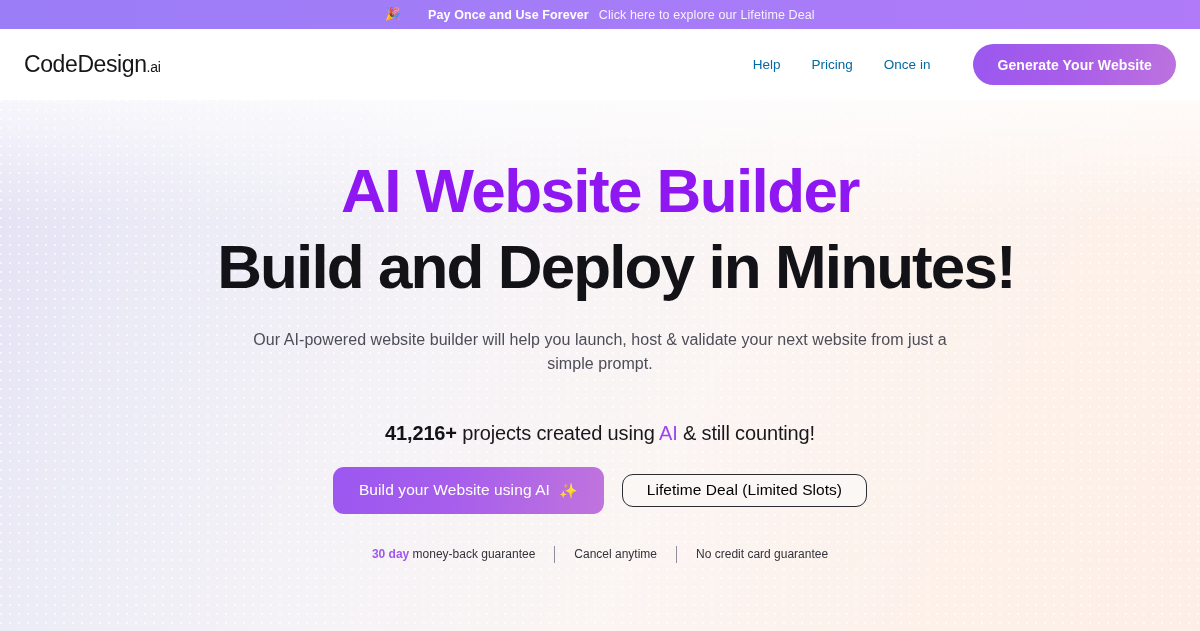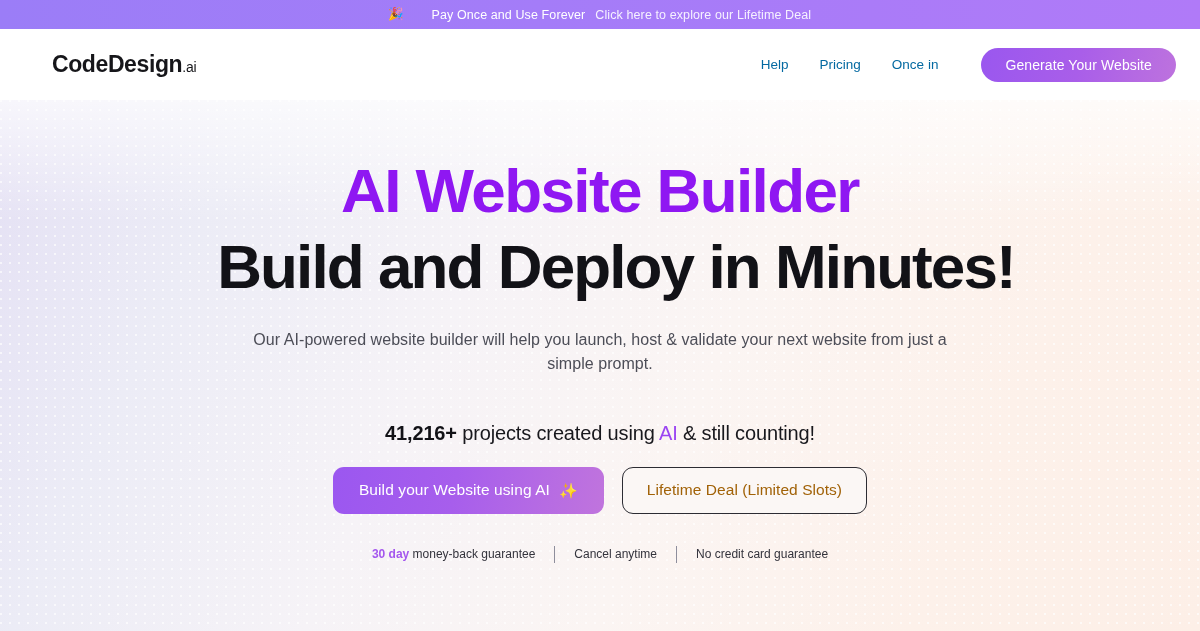--- a/index.html
+++ b/index.html
@@ -36,21 +36,21 @@
     letter-spacing: 0.1px;
     cursor: pointer;
     z-index: 5;
   }
   .promo-emoji {
     font-size: 12.5px;
     line-height: 1;
     display: inline-block;
   }
   .promo-bold {
-    font-weight: 400;
+    font-weight: 700;
     color: #ffffff;
     padding-left: 20px;
   }
   .promo-link {
     color: #f6f1ff;
     font-weight: 400;
     text-decoration: none;
     margin-left: 3px;
   }
 
@@ -67,52 +67,53 @@
   }
   .logo {
     display: flex;
     align-items: baseline;
     font-size: 23px;
     color: #16161a;
     letter-spacing: -0.4px;
     cursor: pointer;
     user-select: none;
   }
-  .logo-main { font-weight: 700; margin-left: 28px; }
+  .logo-main { font-weight: 400; }
   .logo-suffix { font-weight: 400; font-size: 14px; letter-spacing: -0.2px; }
 
   .nav {
     margin-left: auto;
     display: flex;
     align-items: center;
     gap: 31px;
   }
   .nav-link {
     font-size: 13.5px;
     color: #0369a1;
     text-decoration: none;
     cursor: pointer;
     white-space: nowrap;
   }
   .nav-cta {
     margin-left: 12px;
     display: inline-flex;
     align-items: center;
     justify-content: center;
-    height: 34px;
+    height: 41px;
     padding: 0 24px;
     border: none;
     border-radius: 23px;
     background: linear-gradient(100deg, #9a57ef 0%, #a95ee9 50%, #bd72de 100%);
     color: #ffffff;
     font-family: "Liberation Sans", sans-serif;
     font-size: 14px;
     letter-spacing: 0.1px;
     cursor: pointer;
     white-space: nowrap;
+    font-weight: bold;
   }
 
   
   .hero {
     position: relative;
     height: 531px;
     background:
       linear-gradient(115deg,
         #e4e0f4 0%,
         #ececf6 18%,
@@ -203,26 +204,26 @@
     font-size: 15.5px;
     letter-spacing: 0.1px;
     cursor: pointer;
     white-space: nowrap;
   }
   .sparkle-emoji { font-size: 15px; line-height: 1; }
   .btn-secondary {
     display: inline-flex;
     align-items: center;
     justify-content: center;
-    height: 47px;
+    height: 33px;
     padding: 0 24px;
     border: 1px solid #2c2c33;
     border-radius: 11px;
     background: #fbf7f5;
-    color: #a16207;
+    color: #000000;
     font-family: "Liberation Sans", sans-serif;
     font-size: 15.5px;
     letter-spacing: 0.05px;
     cursor: pointer;
     white-space: nowrap;
   }
 
   .hero-trust {
     margin-top: 32px;
     display: flex;

